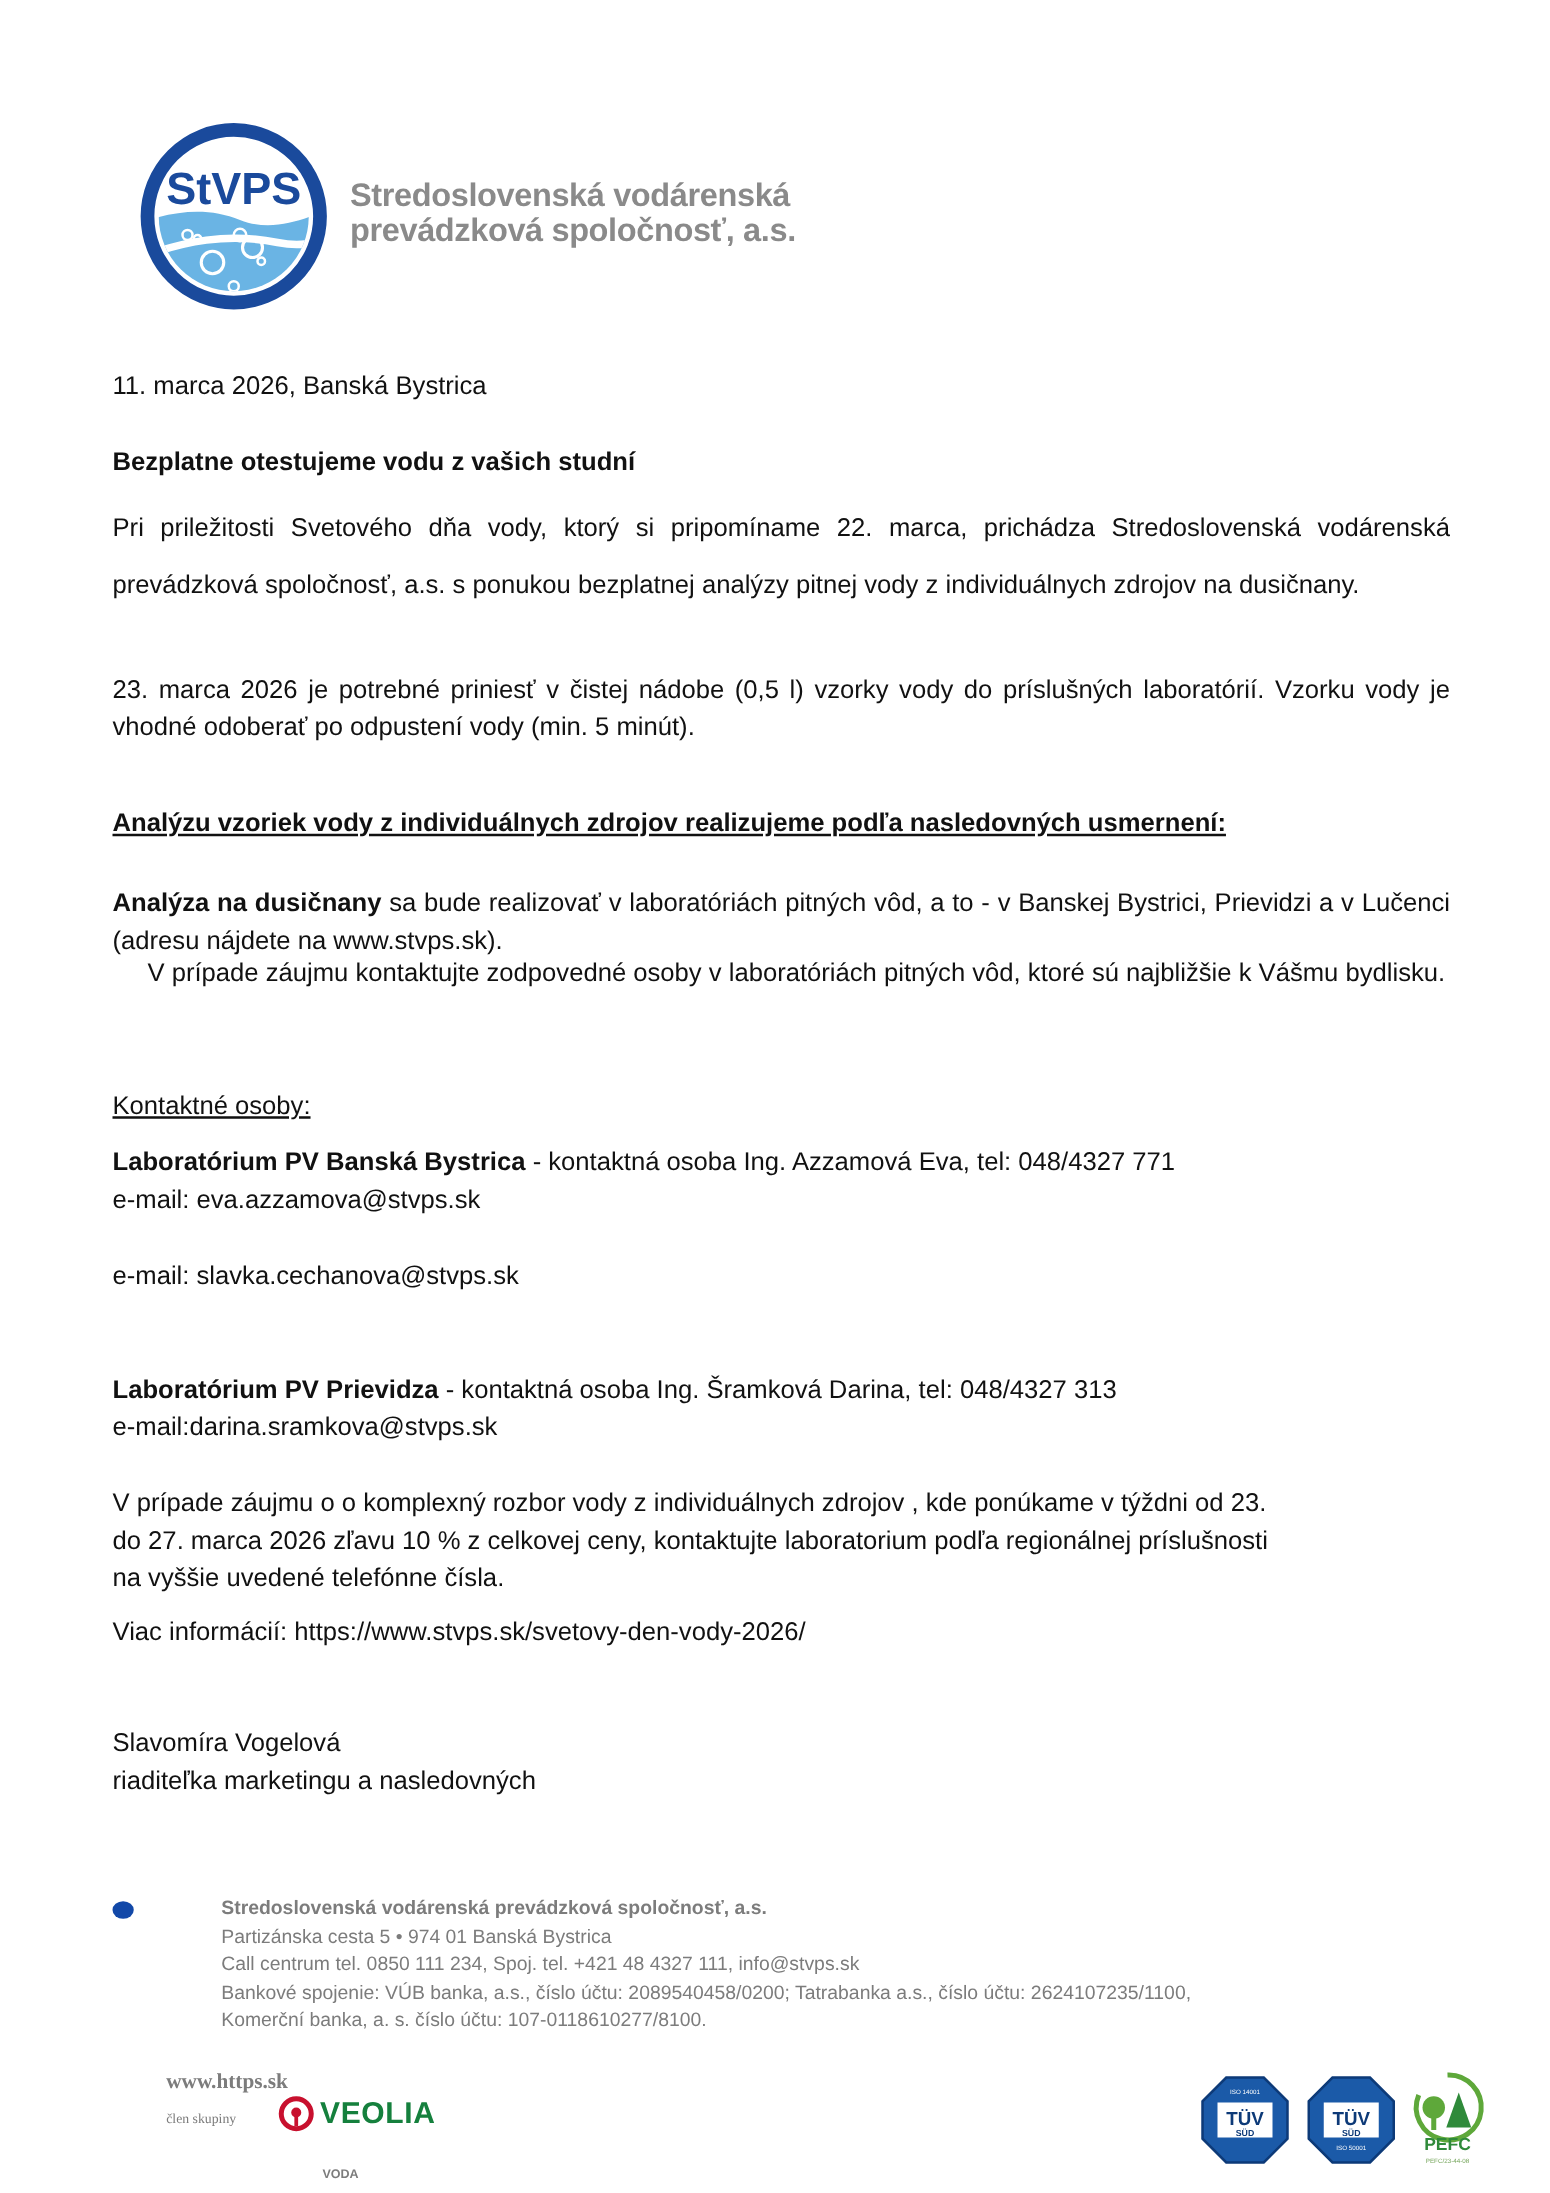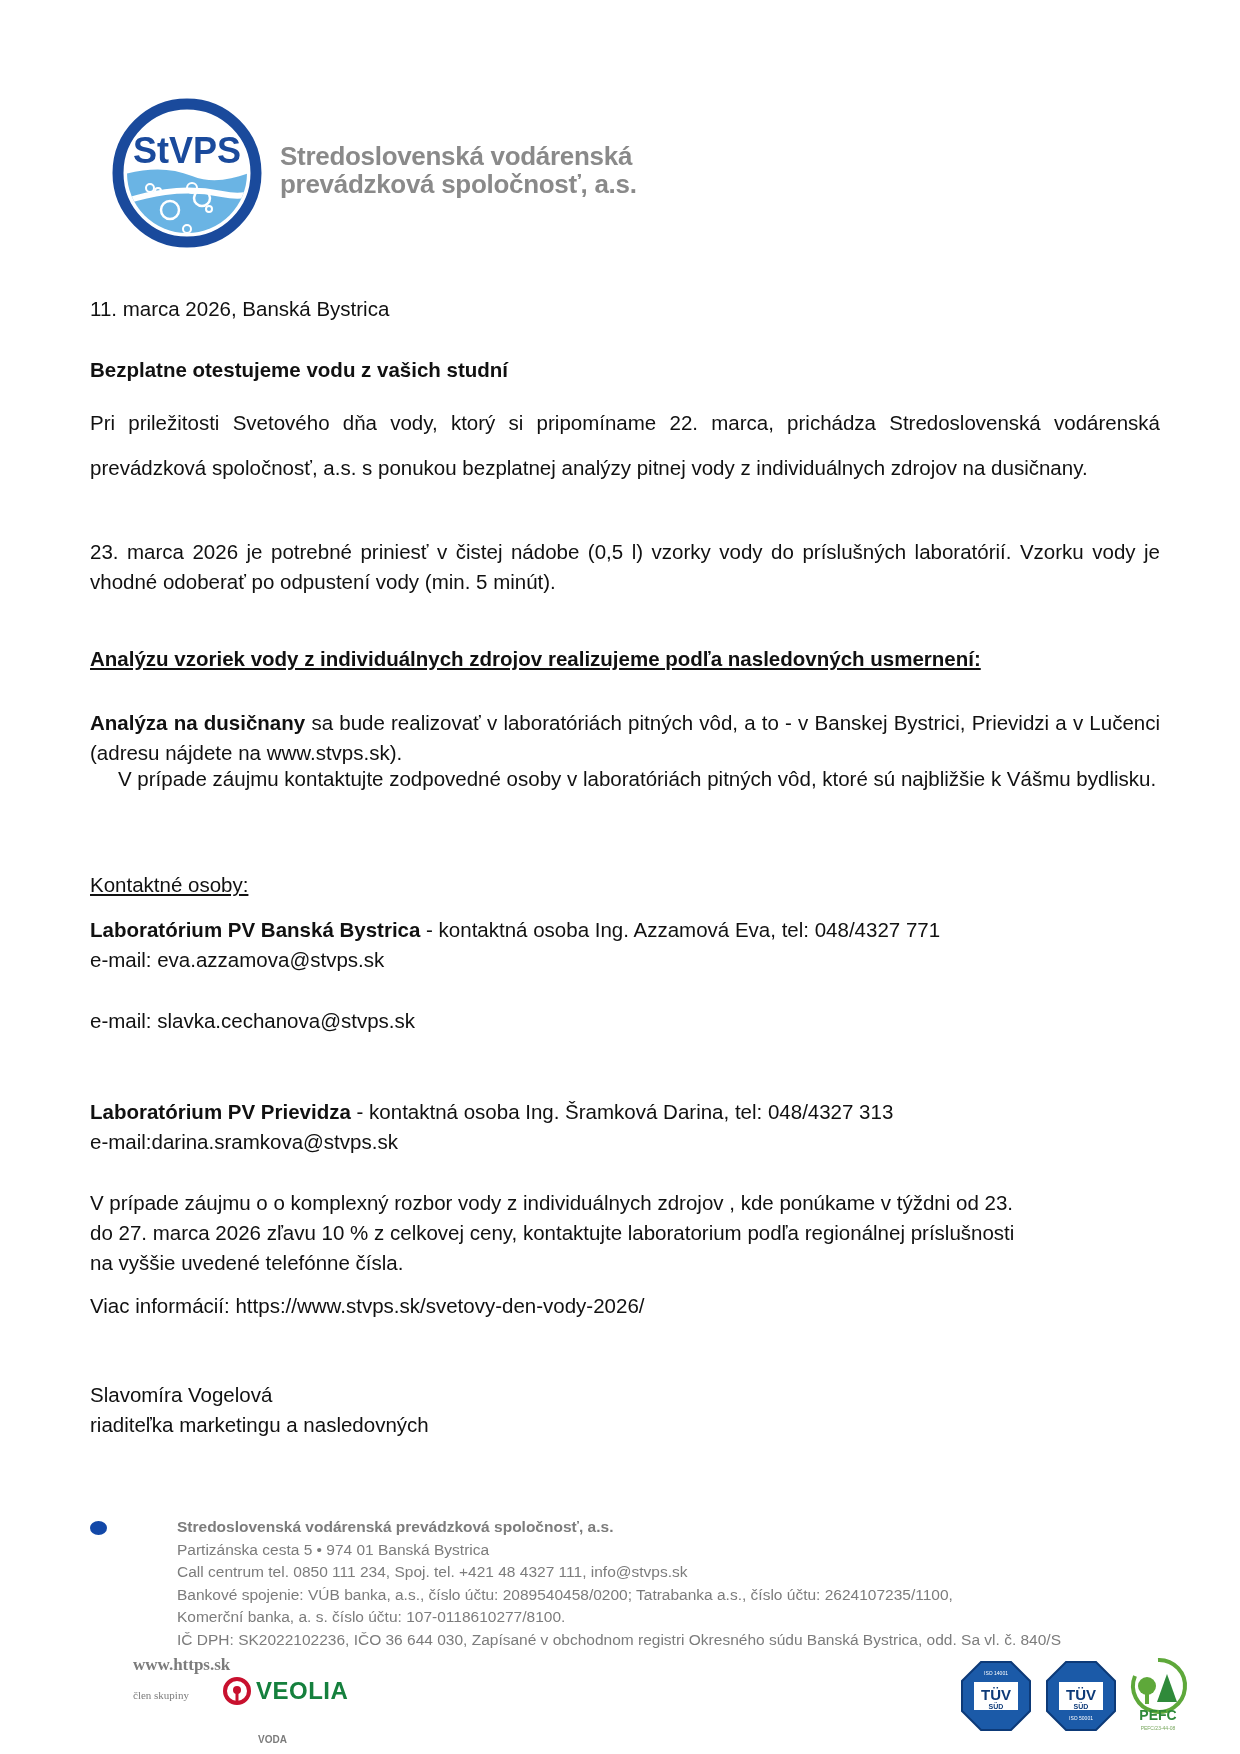--- a/index.html
+++ b/index.html
@@ -90,21 +90,20 @@
   <div>riaditeľka marketingu a nasledovných</div>
 </div>
 
 <div class="abs bullet"></div>
 <div class="abs footer" style="top:1516px;">
   <div class="fbold">Stredoslovenská vodárenská prevádzková spoločnosť, a.s.</div>
   <div>Partizánska cesta 5  •  974 01  Banská Bystrica</div>
   <div>Call centrum  tel.  0850 111 234,   Spoj.  tel. +421 48 4327 111,  info@stvps.sk</div>
   <div>Bankové spojenie: VÚB banka, a.s., číslo účtu: 2089540458/0200;  Tatrabanka a.s., číslo účtu: 2624107235/1100,</div>
   <div>Komerční banka, a. s.  číslo účtu:  107-0118610277/8100.</div>
-  <div>IČ DPH: SK2022102236, IČO 36 644 030, Zapísané v obchodnom registri Okresného súdu Banská Bystrica, odd. Sa vl. č. 840/S</div>
 </div>
 <div class="abs www">www.https.sk</div>
 <div class="abs clen">člen skupiny</div>
 <div class="abs veolia">
   <div style="display:flex; align-items:center; gap:4px;">
     <svg width="30" height="30" viewBox="0 0 30 30">
       <circle cx="15" cy="15" r="12" fill="none" stroke="#c8102e" stroke-width="4"></circle>
       <circle cx="15" cy="14" r="4" fill="#c8102e"></circle>
       <rect x="13.5" y="16" width="3" height="9" fill="#c8102e"></rect>
     </svg>

